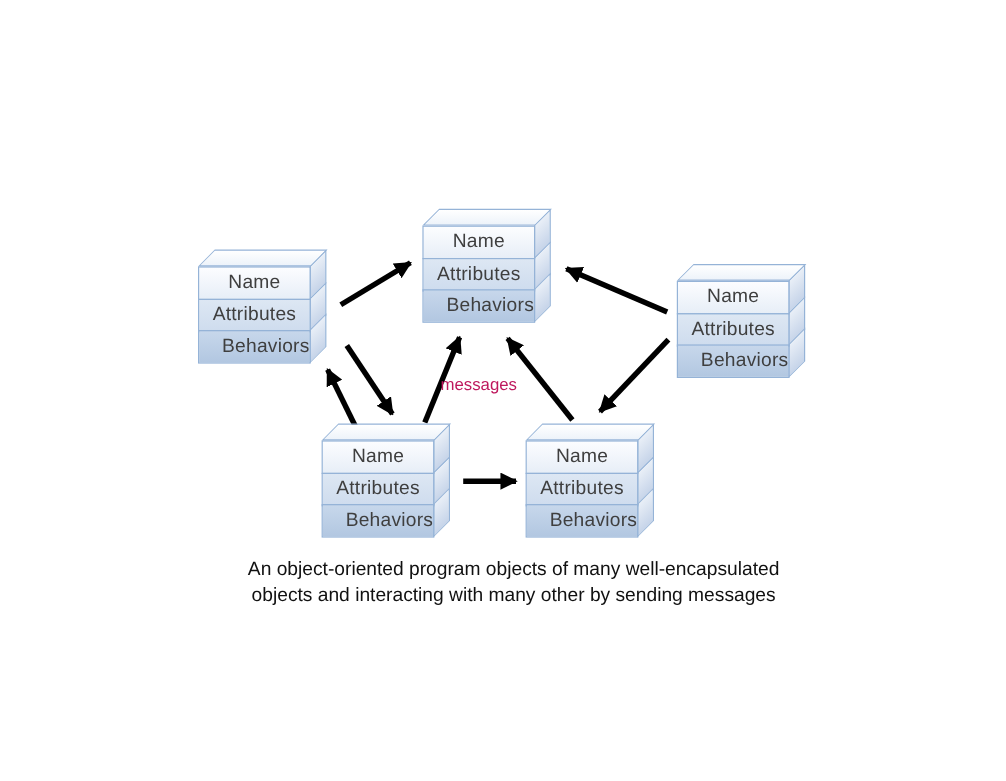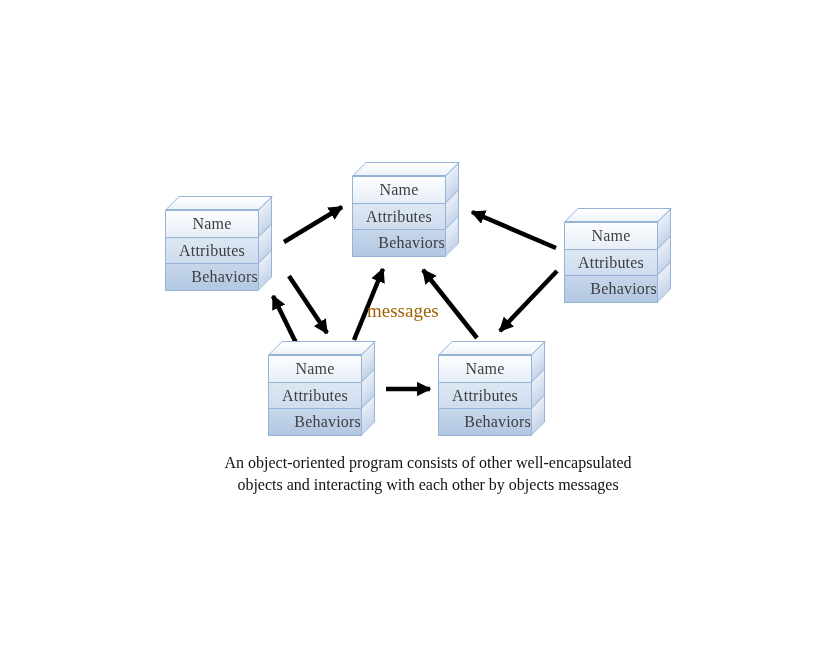--- a/index.html
+++ b/index.html
@@ -1,18 +1,18 @@
 <!DOCTYPE html>
 <html><head>
 <meta charset="utf-8">
 <style>
   html,body { margin:0; padding:0; background:#ffffff; }
   #canvas {
     position:relative; width:838px; height:596px; background:#ffffff;
-    font-family:Liberation Serif, serif; overflow:hidden;
+    font-family:Liberation Sans, sans-serif; overflow:hidden;margin-top:12px;
   }
 
   
   .obj3d { position:absolute; width:110px; height:96px; }
   .face-top {
     position:absolute; left:0; top:0; width:94px; height:14px;
     box-sizing:border-box; border:1.5px solid #95b3d7;
     background:linear-gradient(180deg,#ffffff 0%,#edf3fa 100%);
     transform:skewX(-45deg); transform-origin:0 100%;
   }
@@ -31,21 +31,21 @@
     position:absolute; left:92.5px; width:14px; height:28px;
     box-sizing:border-box; border:1.5px solid #95b3d7;
     background:linear-gradient(180deg,#e9eff7 0%,#c6d4e9 100%);
     transform:skewY(-45deg); transform-origin:0 0;
   }
   .s0 { top:14px; } .s1 { top:40.5px; } .s2 { top:67px; }
 
   
   .messages-label {
     position:absolute; left:367px; top:300px;
-    font-size:19px; color:#a16207;
+    font-size:14px; color:#be185d;
   }
   .caption {
     position:absolute; left:28px; top:452px; width:800px;
     text-align:center; font-size:16px; line-height:21.5px; color:#111111;
   }
 
   
   .arrows { position:absolute; left:0; top:0; width:838px; height:651px; }
 </style>
 </head>
@@ -155,17 +155,17 @@
         </div>
       <div class="row-front r2">
           <span>Behaviors</span>
         </div>
     </div>
   </div>
 
   <div class="messages-label">messages</div>
 
   <div class="caption">
-    <div>An object-oriented program consists of other well-encapsulated</div>
-    <div>objects and interacting with each other by objects messages</div>
+    <div>An object-oriented program objects of many well-encapsulated</div>
+    <div>objects and interacting with many other by sending messages</div>
   </div>
 
 </div>
 
 </body></html>

